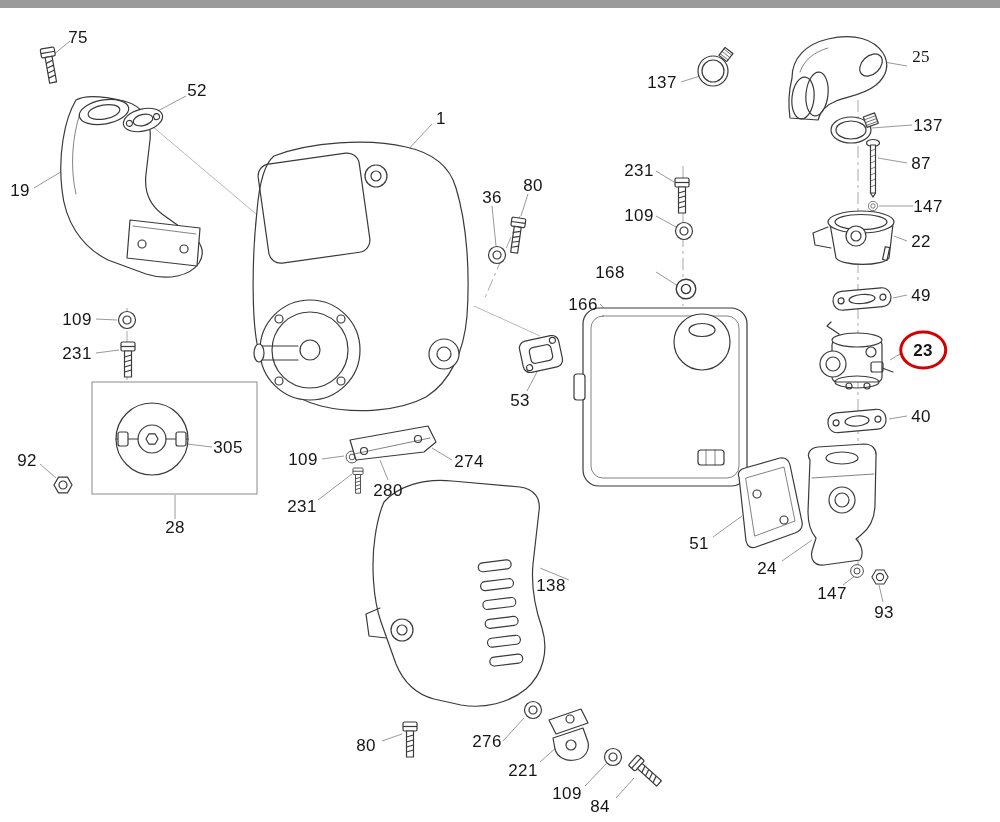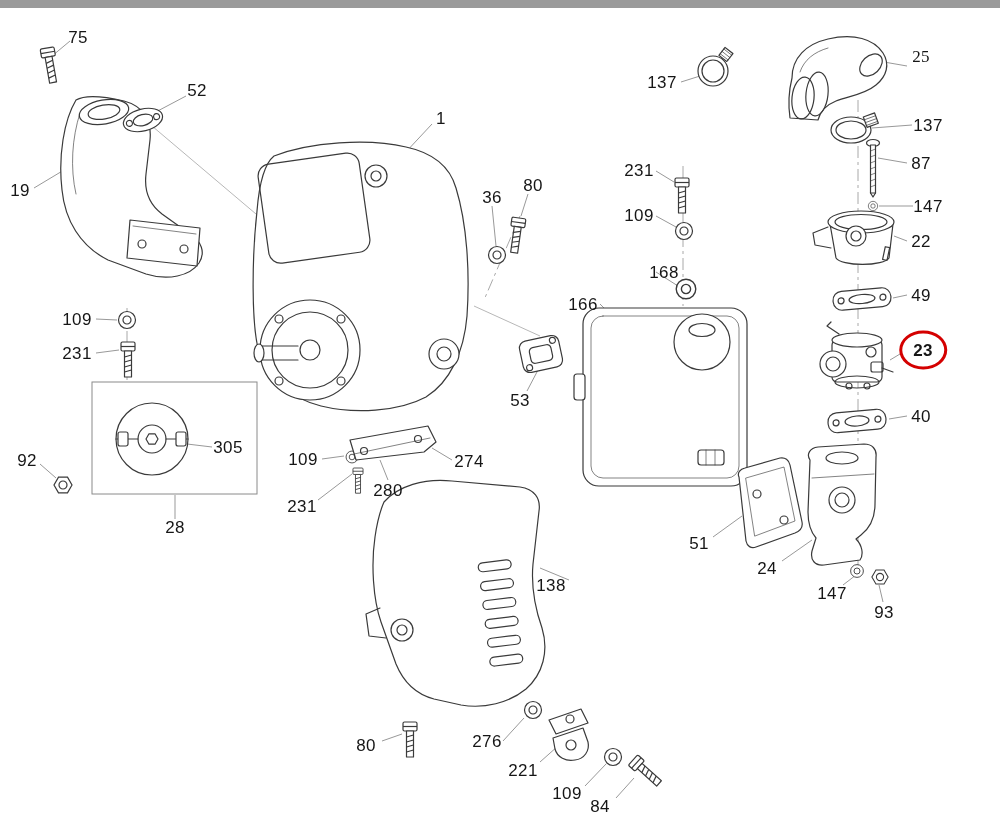--- a/index.html
+++ b/index.html
@@ -331,21 +331,21 @@
       <div class="part-label" style="left: 77px; top: 345px;">231</div>
       <div class="part-label" style="left: 27px; top: 452px;">92</div>
       <div class="part-label" style="left: 228px; top: 439px;">305</div>
       <div class="part-label" style="left: 175px; top: 519px;">28</div>
       <div class="part-label" style="left: 303px; top: 451px;">109</div>
       <div class="part-label" style="left: 302px; top: 498px;">231</div>
       <div class="part-label" style="left: 388px; top: 482px;">280</div>
       <div class="part-label" style="left: 469px; top: 453px;">274</div>
       <div class="part-label" style="left: 520px; top: 392px;">53</div>
       <div class="part-label" style="left: 583px; top: 296px;">166</div>
-      <div class="part-label" style="left: 664px; top: 264px; text-align: right;">168</div>
+      <div class="part-label" style="left: 610px; top: 264px; text-align: right;">168</div>
       <div class="part-label" style="left: 639px; top: 207px;">109</div>
       <div class="part-label" style="left: 639px; top: 162px;">231</div>
       <div class="part-label" style="left: 662px; top: 74px;">137</div>
       <div class="part-label" style="left: 921px; top: 48px; font-family: Liberation Serif, serif;">25</div>
       <div class="part-label" style="left: 928px; top: 117px;">137</div>
       <div class="part-label" style="left: 921px; top: 155px;">87</div>
       <div class="part-label" style="left: 928px; top: 198px;">147</div>
       <div class="part-label" style="left: 921px; top: 233px;">22</div>
       <div class="part-label" style="left: 921px; top: 287px;">49</div>
       <div class="part-label highlighted" style="left: 923px; top: 342px; font-weight: bold;">23</div>

